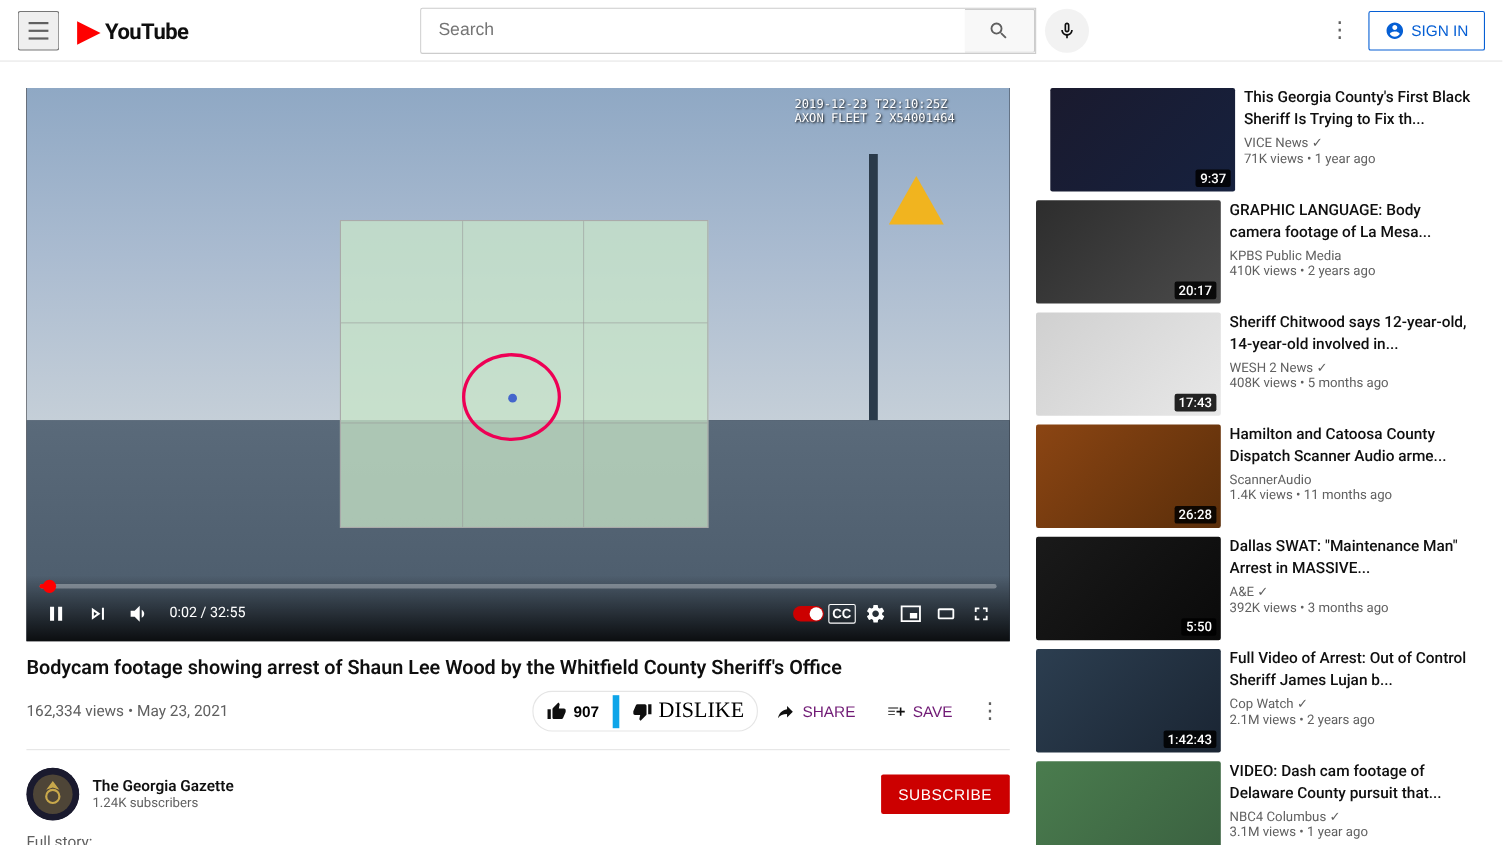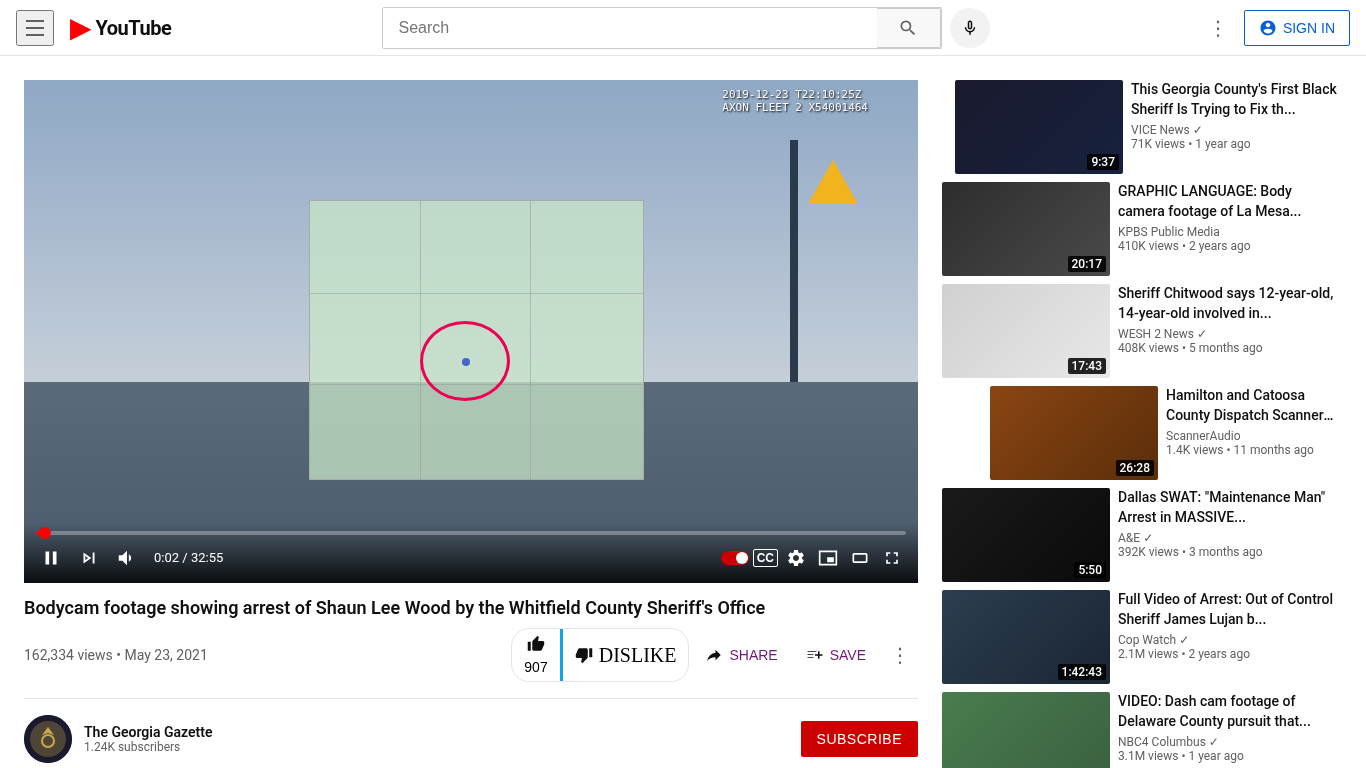--- a/index.html
+++ b/index.html
@@ -149,22 +149,22 @@
       color: #701a75; font-size: 14px; font-weight: 500;
       padding: 6px 12px; border-radius: 18px;
       transition: background 0.1s;
     }
     .like-dislike-group {
       display: flex; align-items: center;
       border: 1px solid #e5e5e5; border-radius: 18px; overflow: hidden;
     }
     .like-btn {
       display: flex; align-items: center; gap: 6px;
-      background: none; border: none; border-right: 3px solid #0ea5e9;
-      cursor: pointer; padding: 6px 12px; font-size: 14px; font-weight: 400; flex-direction: column;
+      background: none; border: none; border-right: 6px solid #0ea5e9;
+      cursor: pointer; padding: 6px 12px; font-size: 14px; font-weight: 700;
     }
     .dislike-btn {
       display: flex; align-items: center; gap: 6px;
       background: none; border: none; cursor: pointer;
       padding: 6px 12px; font-size: 20px; font-weight: 500; font-family: Liberation Serif, serif;
     }
     .more-actions-btn {
       background: none; border: none; cursor: pointer;
       padding: 6px 8px; font-size: 20px; color: #606060; border-radius: 50%;
     }
@@ -448,21 +448,21 @@
       <div class="rec-info">
         <div class="rec-title">Sheriff Chitwood says 12-year-old, 14-year-old involved in...</div>
         <div class="rec-channel">
           WESH 2 News
           <span class="verified-icon">✓</span>
         </div>
         <div class="rec-meta">408K views • 5 months ago</div>
       </div>
     </div>
         <div class="rec-item">
-      <div class="rec-thumb thumb-scanner" style="background:linear-gradient(135deg, #8B4513, #5a2e0a);margin-left:48px;">
+      <div class="rec-thumb thumb-scanner" style="background:linear-gradient(135deg, #8B4513, #5a2e0a);">
         <div class="rec-duration">26:28</div>
       </div>
       <div class="rec-info">
         <div class="rec-title">Hamilton and Catoosa County Dispatch Scanner Audio arme...</div>
         <div class="rec-channel">
           ScannerAudio
           
         </div>
         <div class="rec-meta">1.4K views • 11 months ago</div>
       </div>

